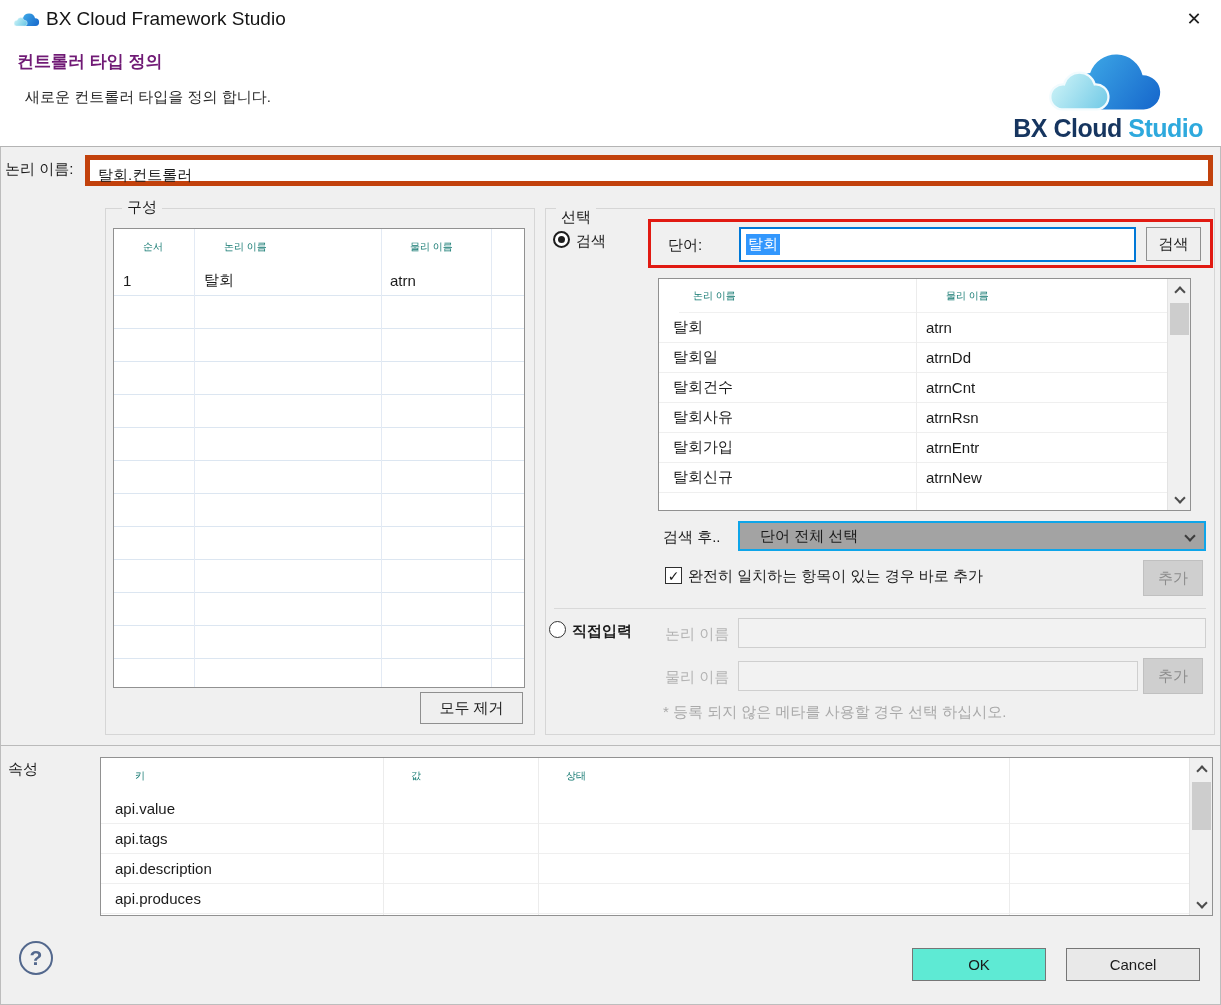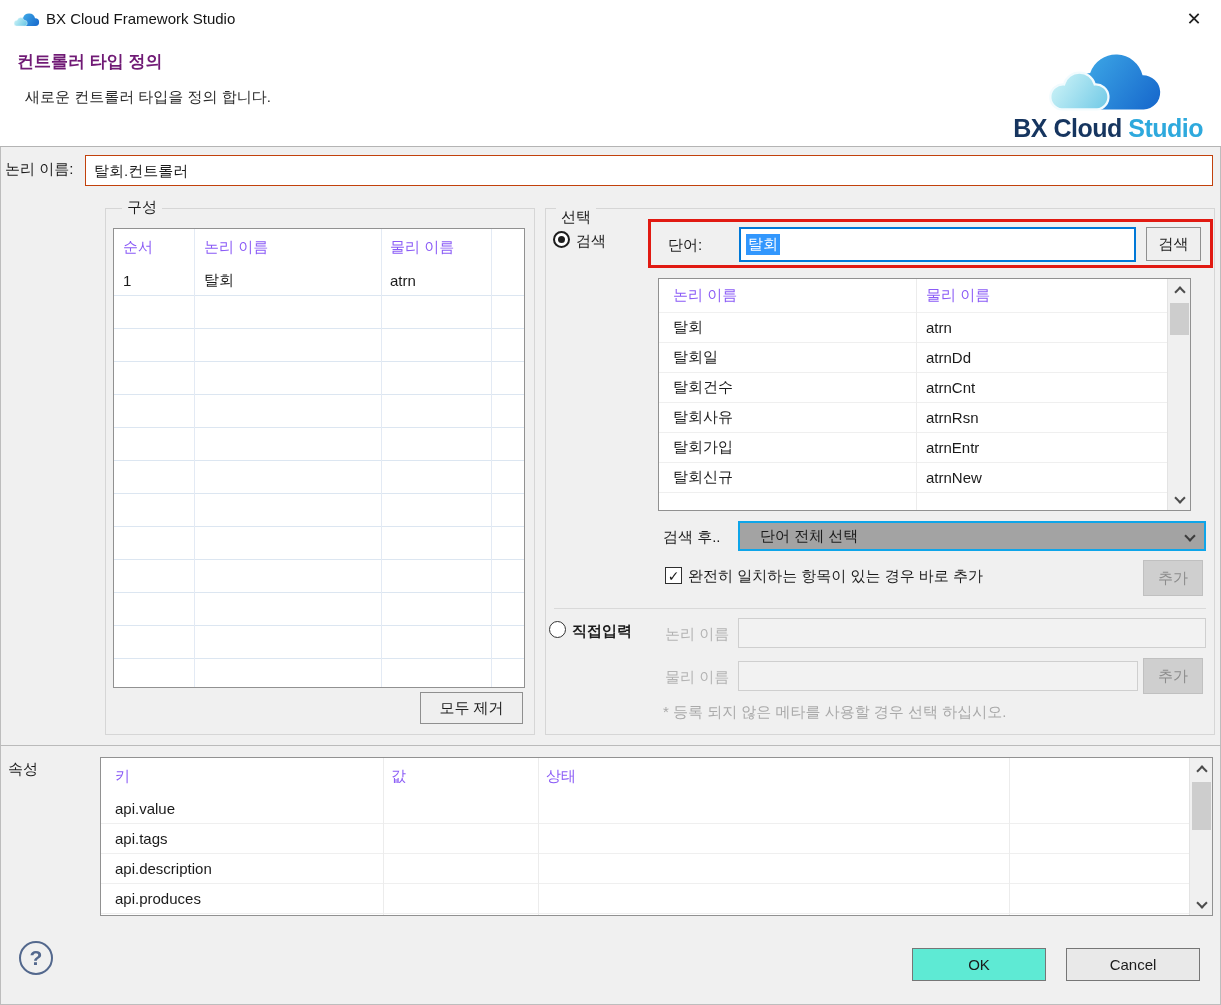--- a/index.html
+++ b/index.html
@@ -6,44 +6,44 @@
   html,body { width:1221px; height:1005px; }
   body { font-family:"Liberation Sans","DejaVu Sans",sans-serif; color:#1b1b1b; }
   .page { position:relative; width:1221px; height:1005px; background:#f0f0f0; overflow:hidden;
           box-shadow: inset 0 0 0 1px #bdbdbd; }
 
   
   .top-white { position:absolute; left:0; top:0; width:1221px; height:147px; background:#ffffff;
                border-bottom:1px solid #b4b4b4; }
   .titlebar { position:absolute; left:0; top:0; width:1221px; height:38px; }
   .app-icon { position:absolute; left:13px; top:9px; width:27px; height:21px; }
-  .title-text { position:absolute; left:46px; top:0; height:38px; line-height:38px; font-size:15px; color:#141414; }
+  .title-text { position:absolute; left:46px; top:0; height:38px; line-height:38px; font-size:19px; color:#141414; }
   .close-btn { position:absolute; right:4px; top:0; width:46px; height:38px; text-align:center;
                line-height:38px; font-size:18px; color:#222; cursor:pointer; }
   .hdr-title { position:absolute; left:17px; top:50px; font-size:17px; font-weight:bold; color:#701a75; }
   .hdr-sub { position:absolute; left:25px; top:88px; font-size:15px; color:#2a2a2a; }
   .logo { position:absolute; right:18px; top:8px; width:190px; height:132px; text-align:right; }
   .logo svg { position:absolute; right:34px; top:40px; }
   .logo-text { position:absolute; right:0; top:106px; font-size:25px; font-weight:bold; letter-spacing:-0.5px; white-space:nowrap; }
   .logo-bx { font-weight:800; color:#16355f; }
   .logo-cloud { color:#16355f; }
   .logo-studio { color:#2ea9dd; }
 
   
   .lname-label { position:absolute; left:5px; top:160px; font-size:15px; color:#1b1b1b; }
   .lname-input { position:absolute; left:85px; top:155px; width:1128px; height:31px; background:#fff;
-                 border:1px solid #c2410c; font-size:15px; line-height:29px; padding-left:8px; }
+                 border:5px solid #c2410c; font-size:15px; line-height:29px; padding-left:8px; }
 
   
   .groupbox { position:absolute; border:1px solid #d6d6d6; background:transparent; }
   .legend { position:absolute; top:-11px; background:#f0f0f0; padding:0 5px; font-size:15px; color:#1b1b1b; }
 
   
   .tbl { position:absolute; background:#fff; border:1px solid #919191; overflow:hidden; }
-  .thead { display:flex; align-items:center; font-size:15px; color:#8b5cf6; }
+  .thead { display:flex; align-items:center; font-size:10px; color:#0f766e;margin-left:20px; }
   .trow { display:flex; align-items:center; font-size:15px; color:#1b1b1b; }
   .vline { position:absolute; top:0; bottom:0; width:1px; }
 
   
   .ctbl-head { height:36px; }
   .ctbl-row { height:30px; }
   .ctbl .c1 { width:80px; padding-left:9px; }
   .ctbl .c2 { width:187px; padding-left:10px; }
   .ctbl .c3 { width:110px; padding-left:9px; }
   .ctbl .vline { background:#e3eaf4; }

